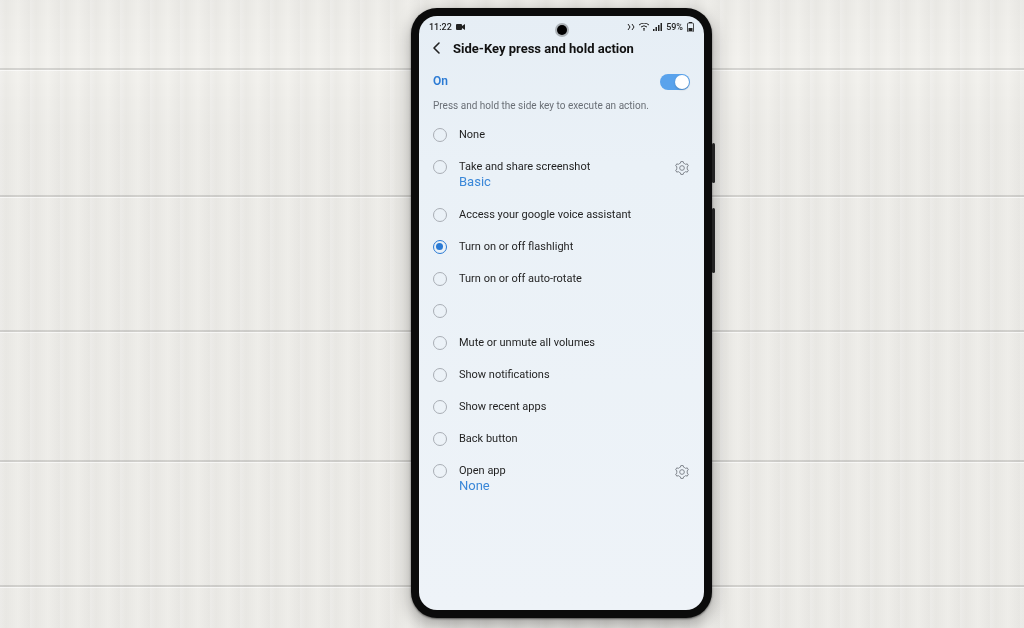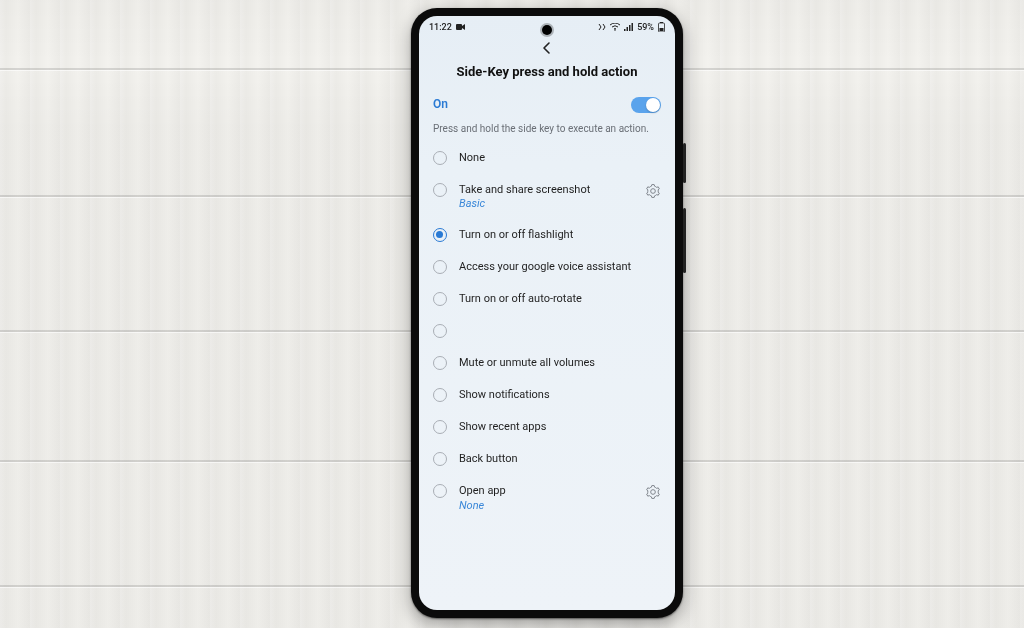--- a/index.html
+++ b/index.html
@@ -30,21 +30,21 @@
   .plank.p1 { top: 68px; }
   .plank.p2 { top: 195px; }
   .plank.p3 { top: 330px; }
   .plank.p4 { top: 460px; }
   .plank.p5 { top: 585px; }
 
   .phone {
     position: absolute;
     left: 411px;
     top: 8px;
-    width: 272px;
+    width: 301px;
     height: 610px;
     background: #0b0b0b;
     border-radius: 26px;
     box-shadow: 0 6px 18px rgba(0,0,0,0.35), 0 1px 2px rgba(0,0,0,0.5);
     padding: 8px;
     box-sizing: border-box;
   }
   .side-btn {
     position: absolute;
     right: -3px;
@@ -92,21 +92,20 @@
   }
   .status-icon {
     display: inline-flex;
     align-items: center;
   }
   .titlebar {
     display: flex;
     align-items: center;
     padding: 6px 10px 10px;
     gap: 8px;
-    flex-direction: column;
   }
   .titlebar .back {
     width: 16px;
     height: 16px;
     display: flex;
     align-items: center;
     justify-content: center;
   }
   .titlebar h1 {
     font-size: 13px;
@@ -181,24 +180,23 @@
     flex: 1;
     display: flex;
     flex-direction: column;
     line-height: 1.2;
   }
   .item-label {
     font-size: 11px;
     color: #1f1f1f;
   }
   .item-sub {
-    font-size: 11px;
+    font-size: 13px;
     color: #3a87d8;
     margin-top: 1px;
-    font-style: italic;
   }
   .gear {
     width: 16px;
     height: 16px;
     display: flex;
     align-items: center;
     justify-content: center;
     color: #7a7f86;
   }
 </style>
@@ -290,29 +288,29 @@
             <div class="item-label">Take and share screenshot</div>
             <div class="item-sub">Basic</div>
           </div>
           <div class="gear">
             <svg width="14" height="14" viewBox="0 0 24 24">
               <path fill="none" stroke="#7a7f86" stroke-width="1.6" d="M12 8a4 4 0 1 0 0 8 4 4 0 0 0 0-8zm9 4c0 .7-.08 1.4-.22 2.06l2.12 1.65-2 3.46-2.5-1a9 9 0 0 1-3.56 2.06L14 23h-4l-.84-2.77a9 9 0 0 1-3.56-2.06l-2.5 1-2-3.46 2.12-1.65A9 9 0 0 1 3 12c0-.7.08-1.4.22-2.06L1.1 8.29l2-3.46 2.5 1A9 9 0 0 1 9.16 3.77L10 1h4l.84 2.77a9 9 0 0 1 3.56 2.06l2.5-1 2 3.46-2.12 1.65c.14.66.22 1.36.22 2.06z"></path>
             </svg>
           </div>
         </div>
         <div class="item">
+          <div class="radio"></div>
+          <div class="item-text">
+            <div class="item-label">Access your google voice assistant</div>
+          </div>
+        </div>
+        <div class="item">
           <div class="radio selected"></div>
           <div class="item-text">
             <div class="item-label">Turn on or off flashlight</div>
-          </div>
-        </div>
-        <div class="item">
-          <div class="radio"></div>
-          <div class="item-text">
-            <div class="item-label">Access your google voice assistant</div>
           </div>
         </div>
         <div class="item">
           <div class="radio"></div>
           <div class="item-text">
             <div class="item-label">Turn on or off auto-rotate</div>
           </div>
         </div>
         <div class="item">
           <div class="radio"></div>

